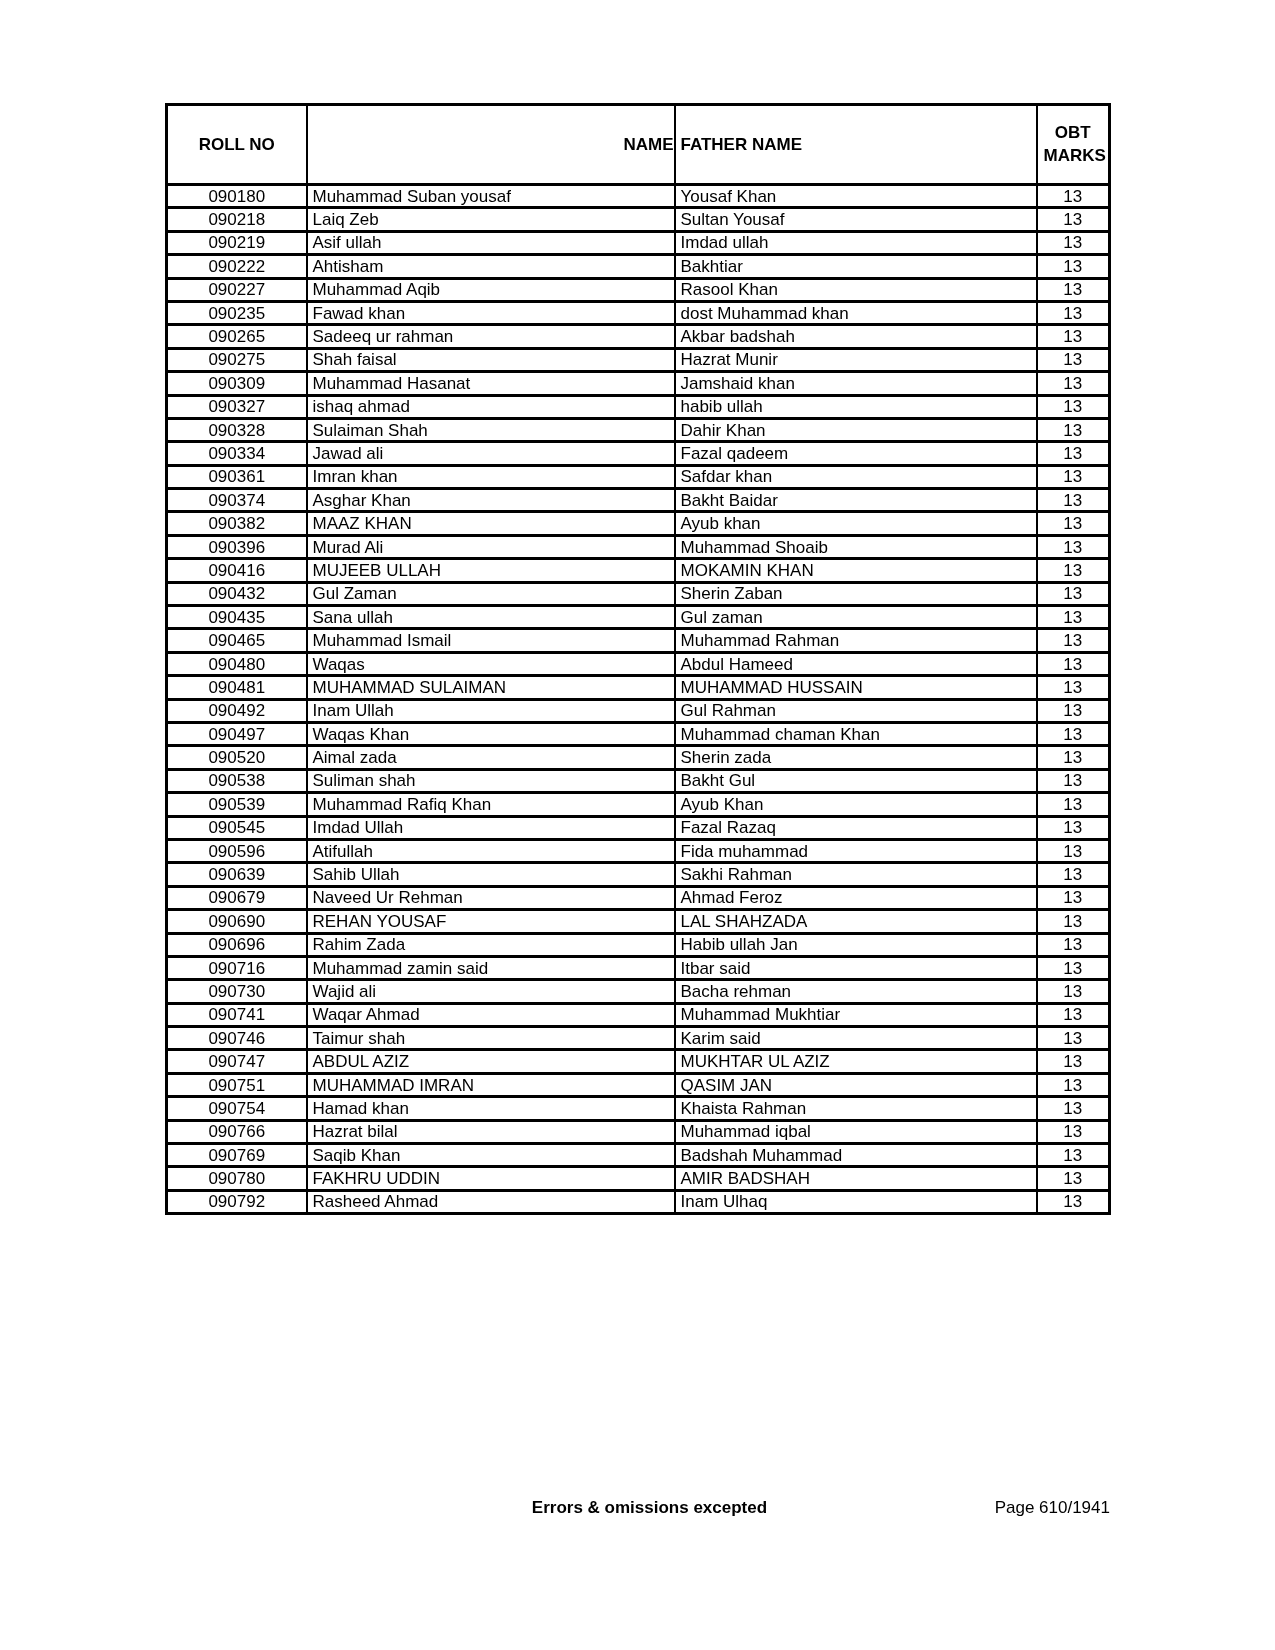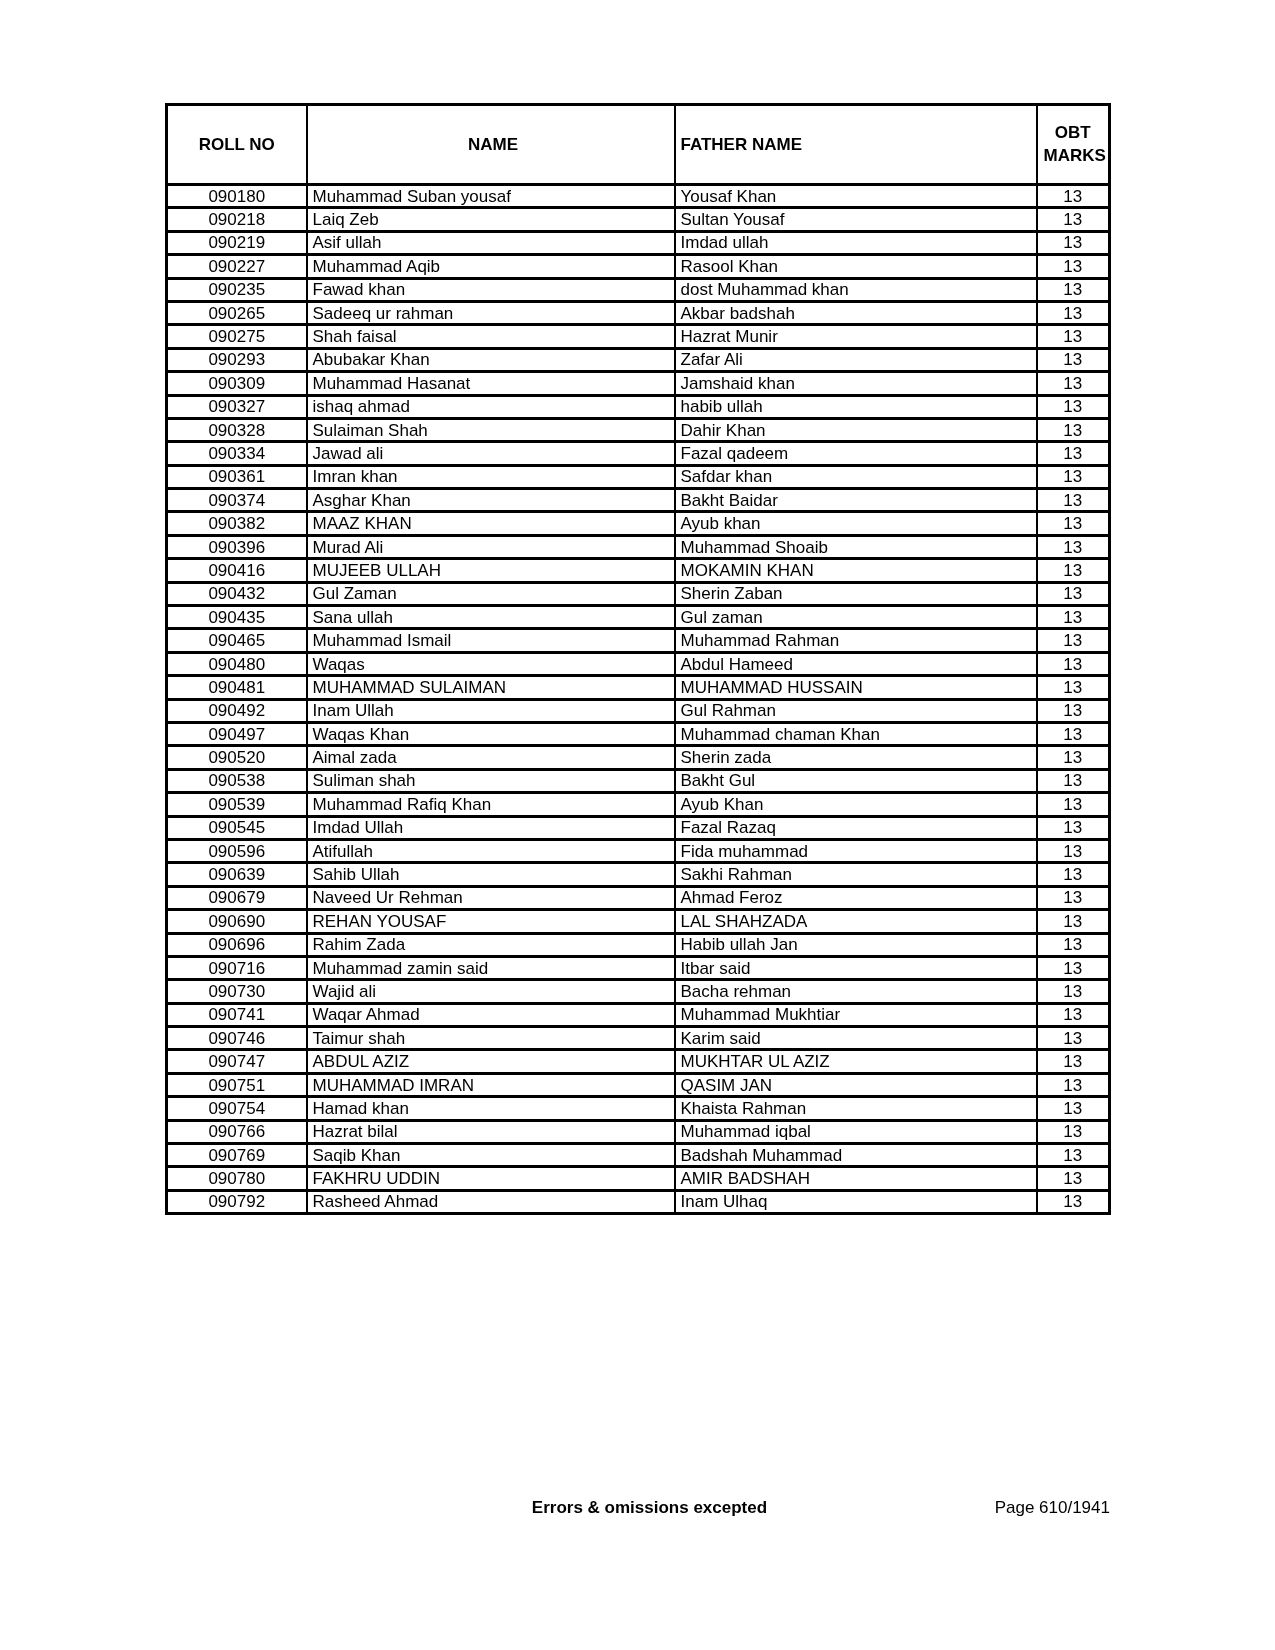--- a/index.html
+++ b/index.html
@@ -42,21 +42,21 @@
   }
   table.results { border: 3px solid #000; }
 
   table.results thead th {
     height: 80px;
     font-weight: bold;
     vertical-align: middle;
     background: #ffffff;
   }
   table.results thead th.h-roll   { text-align: center; }
-  table.results thead th.h-name   { text-align: center; padding-left: 5px; }
+  table.results thead th.h-name   { text-align: right; padding-left: 5px; }
   table.results thead th.h-father { text-align: left; padding-left: 5px; margin-left: 19px; }
   table.results thead th.h-marks  {
     text-align: center;
     white-space: normal;
     line-height: 1.3;
     padding: 0 6px;
   }
 
   table.results tbody td {
     height: 23.4px;
@@ -133,20 +133,26 @@
           <td>Sultan Yousaf</td>
           <td>13</td>
         </tr>
         <tr>
           <td>090219</td>
           <td>Asif ullah</td>
           <td>Imdad ullah</td>
           <td>13</td>
         </tr>
         <tr>
+          <td>090222</td>
+          <td>Ahtisham</td>
+          <td>Bakhtiar</td>
+          <td>13</td>
+        </tr>
+        <tr>
           <td>090227</td>
           <td>Muhammad Aqib</td>
           <td>Rasool Khan</td>
           <td>13</td>
         </tr>
         <tr>
           <td>090235</td>
           <td>Fawad khan</td>
           <td>dost Muhammad khan</td>
           <td>13</td>
@@ -154,26 +160,20 @@
         <tr>
           <td>090265</td>
           <td>Sadeeq ur rahman</td>
           <td>Akbar badshah</td>
           <td>13</td>
         </tr>
         <tr>
           <td>090275</td>
           <td>Shah faisal</td>
           <td>Hazrat Munir</td>
-          <td>13</td>
-        </tr>
-        <tr>
-          <td>090293</td>
-          <td>Abubakar Khan</td>
-          <td>Zafar Ali</td>
           <td>13</td>
         </tr>
         <tr>
           <td>090309</td>
           <td>Muhammad Hasanat</td>
           <td>Jamshaid khan</td>
           <td>13</td>
         </tr>
         <tr>
           <td>090327</td>

